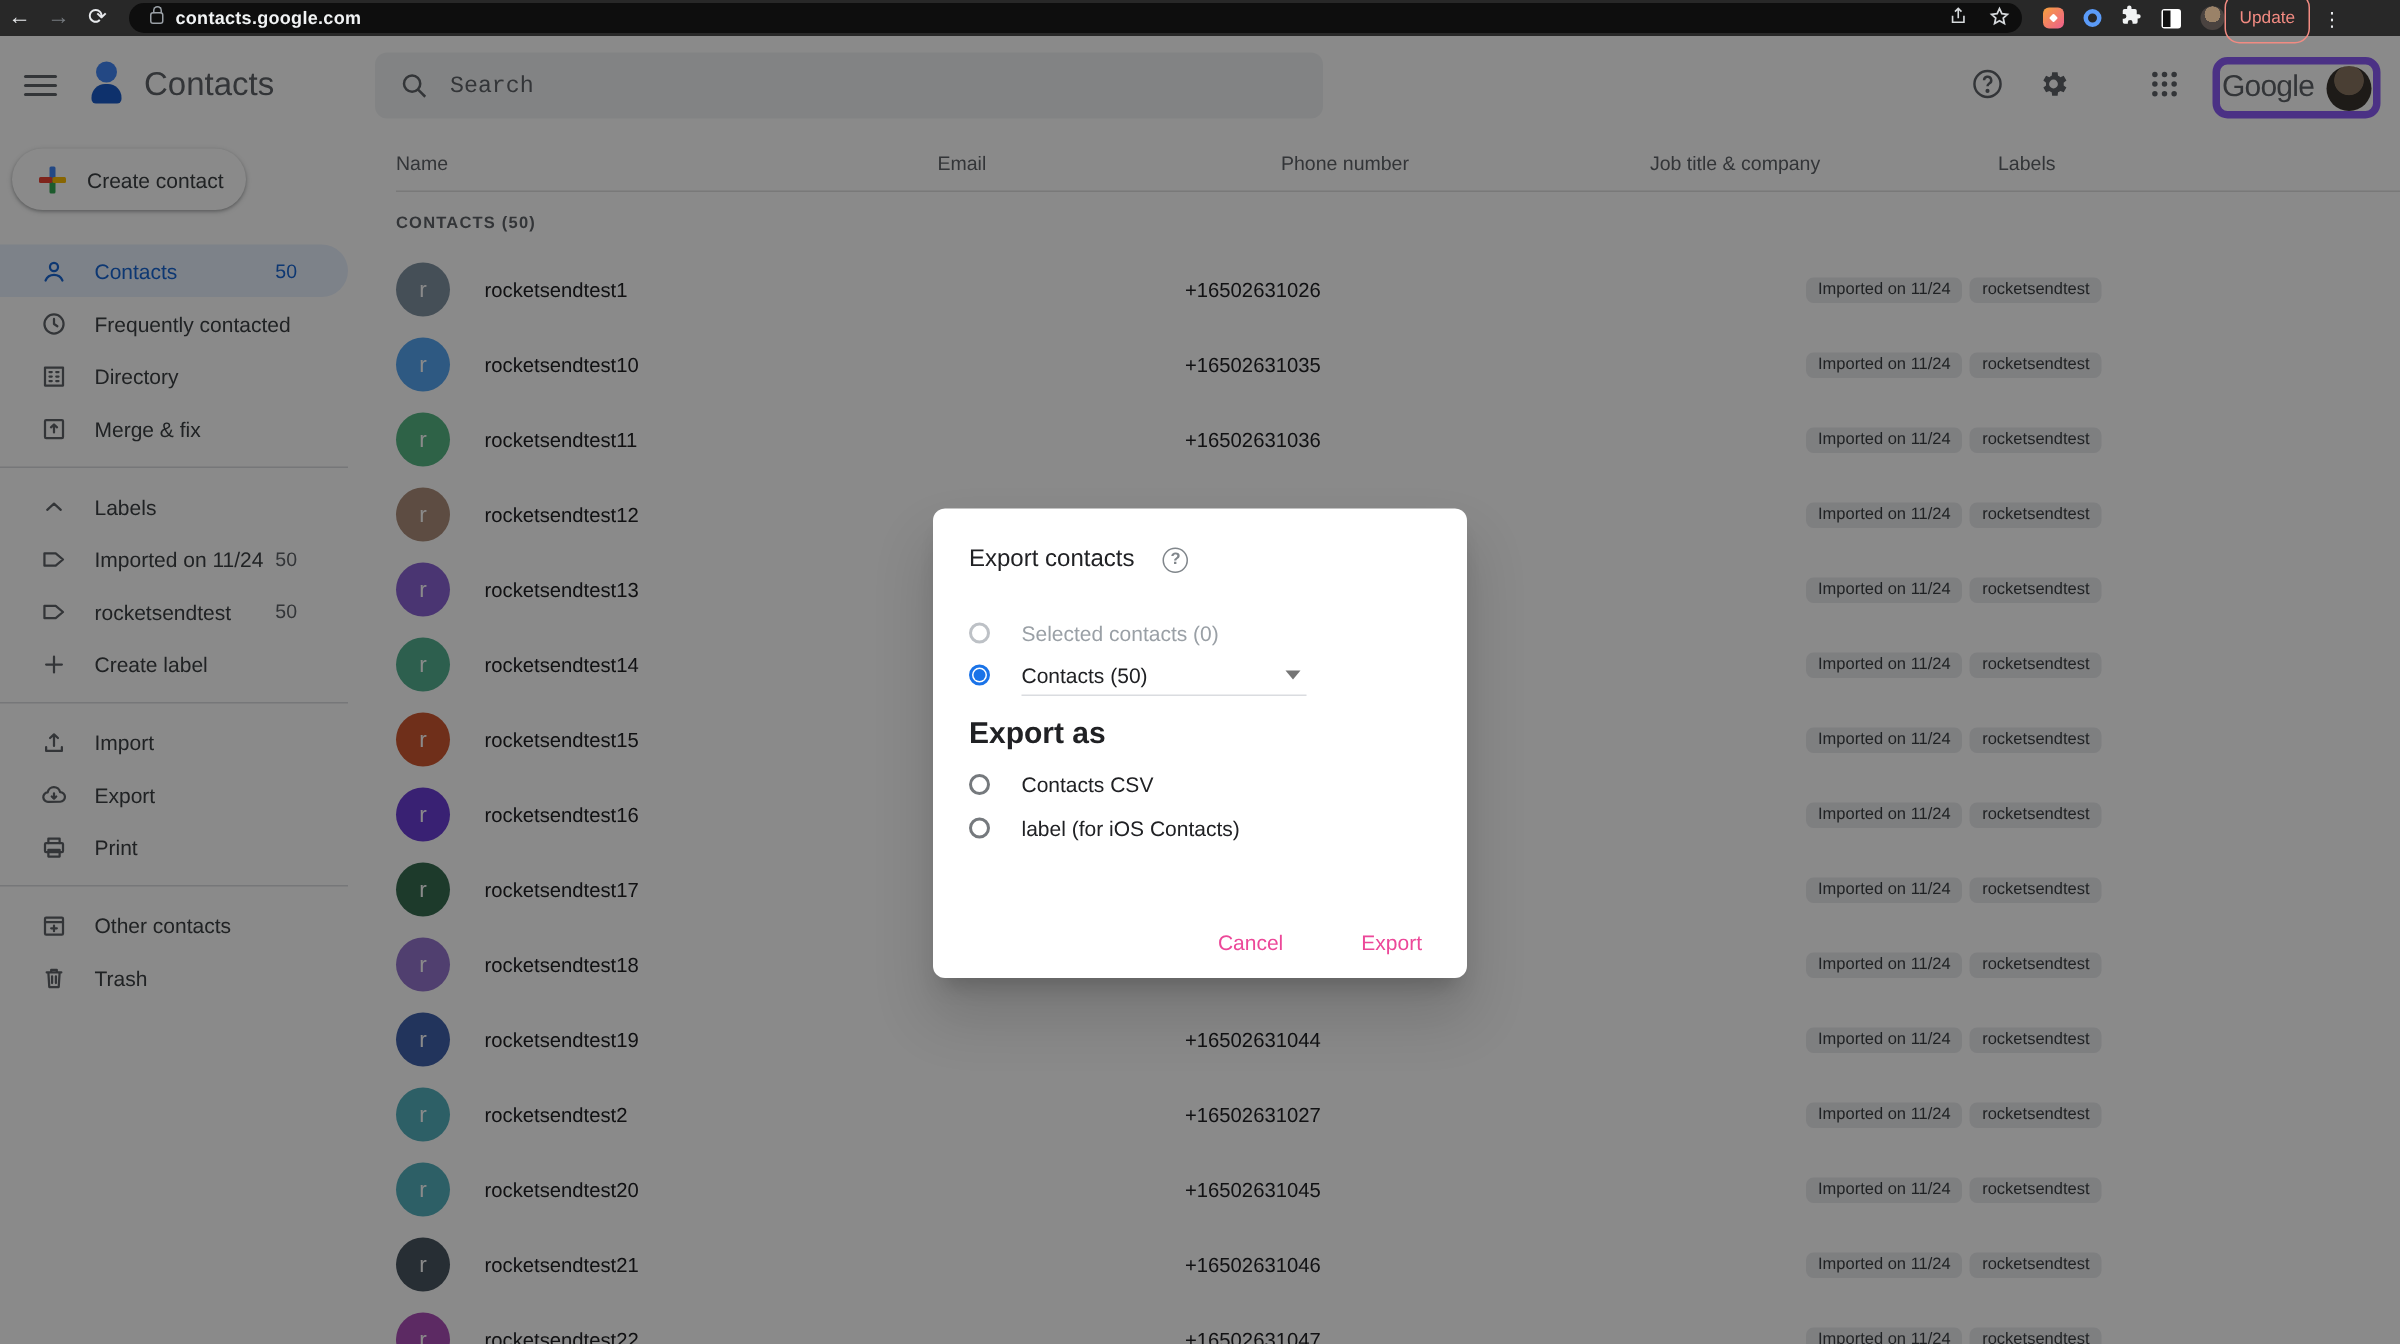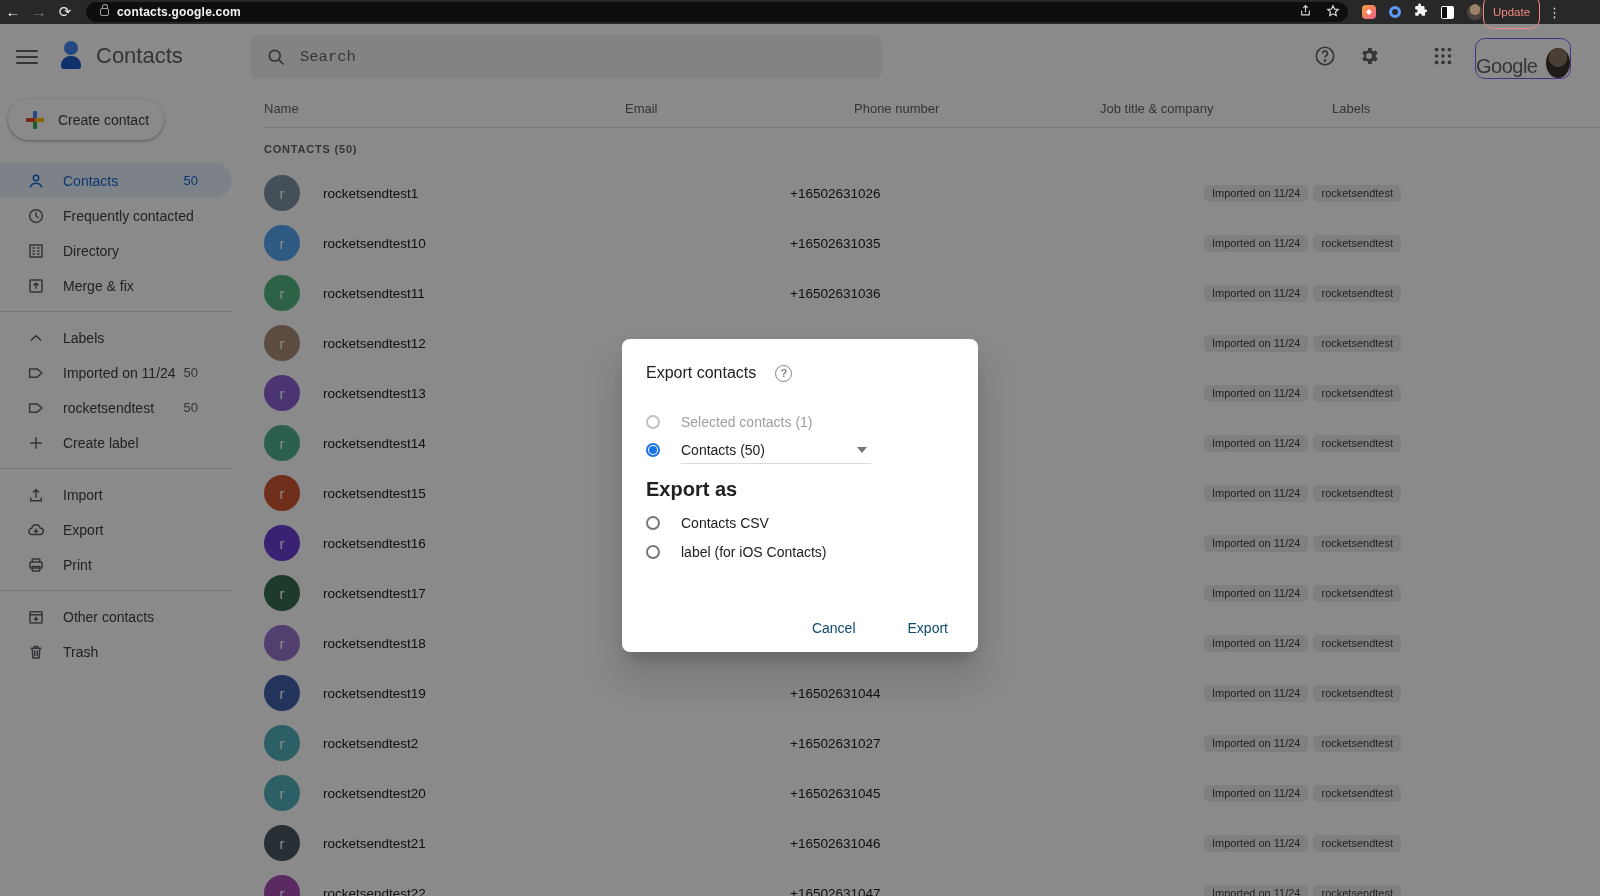--- a/index.html
+++ b/index.html
@@ -39,22 +39,22 @@
   .hamburger div { height:2px; background:#5f6368; margin:4px 0; border-radius:1px; }
   .logo { position:absolute; left:56px; top:15px; width:30px; height:36px; }
   .logo .head { width:14px; height:14px; border-radius:50%; background:#4285f4; margin:2px auto 1px; }
   .logo .bodyp { width:20px; height:13px; border-radius:9px 9px 3px 3px; background:#1a5cc8; margin:0 auto; }
   .app-title { position:absolute; left:96px; top:19px; font-size:22px; color:#5f6368; }
   .search { position:absolute; left:250px; top:11px; width:632px; height:44px; background:#f1f3f4;
     border-radius:8px; display:flex; align-items:center; padding:0 16px; cursor:text;font-family:Liberation Mono, monospace; }
   .search svg { margin-right:14px; }
   .search-ph { color:#5f6368; font-size:15.5px; }
   .hdr-ic { position:absolute; top:21px; width:24px; height:24px; color:#5f6368; cursor:pointer; }
-  .chip-acct { position:absolute; left:1475px; top:14px; width:96px; height:41px; border:1px solid #8b5cf6;
-    border-radius:10px; display:flex; align-items:flex-end; justify-content:center; gap:8px; cursor:pointer; background:#fff; }
+  .chip-acct { position:absolute; left:1475px; top:14px; width:112px; height:41px; border:5px solid #8b5cf6;
+    border-radius:10px; display:flex; align-items:center; justify-content:center; gap:8px; cursor:pointer; background:#fff; }
   .g-word { font-size:20px; color:#5f6368; font-weight:500; letter-spacing:-.5px; }
   .acct-avatar { width:30px; height:30px; border-radius:50%;
     background:radial-gradient(circle at 50% 32%, #8a7560 0 38%, #38332e 40% 100%); }
 
   .shell { display:flex; height:806px; }
 
   
   .sidebar { width:248px; flex:none; padding-top:9px; }
   .create-btn { margin-left:8px; width:156px; height:41px; border-radius:21px; background:#fff;
     box-shadow:0 1px 2px rgba(60,64,67,.3), 0 1px 3px 1px rgba(60,64,67,.15);
@@ -114,21 +114,21 @@
   .r-label { font-size:14px; color:#202124; }
   .r-label.dim { color:#9aa0a6; }
   .select-field { width:190px; border-bottom:1px solid #dadce0; align-self:stretch; display:flex;
     align-items:center; justify-content:space-between; cursor:pointer; }
   .dd-arrow { width:0; height:0; border-left:5px solid transparent; border-right:5px solid transparent;
     border-top:6px solid #757575; margin-right:4px; }
   .export-as { margin-top:13px; font-size:20px; font-weight:700; color:#202124; height:24px; line-height:24px; }
   .grp-format { margin-top:7px; }
   .grp-format .radio-row { height:29px; }
   .m-footer { position:absolute; right:16px; bottom:6px; display:flex; }
-  .m-btn { font-size:14px; font-weight:500; color:#0c4a6e; padding:10px 14px; cursor:pointer; border-radius:4px; }
+  .m-btn { font-size:14px; font-weight:500; color:#ec4899; padding:10px 14px; cursor:pointer; border-radius:4px; }
 </style>
 </head>
 <body>
 
 <div class="chrome">
   <span class="nav-ic">←</span>
   <span class="nav-ic disabled">→</span>
   <span class="nav-ic">⟳</span>
   <div class="omnibox">
     <span class="lock"></span>
@@ -585,21 +585,21 @@
   <div class="scrim"></div>
 
   <div class="modal">
     <div class="m-title-row">
       <span class="m-title">Export contacts</span>
       <span class="help-ic">?</span>
     </div>
     <div class="grp-scope" id="scope-group">
   <div class="radio-row">
     <span class="radio disabled"></span>
-    <span class="r-label dim">Selected contacts (1)</span>
+    <span class="r-label dim">Selected contacts (0)</span>
   </div>
 
   <div class="radio-row">
     <span class="radio checked"></span>
 
   <span class="select-field">
             <span class="r-label">Contacts (50)</span>
             <span class="dd-arrow"></span>
           </span>
         </div>

